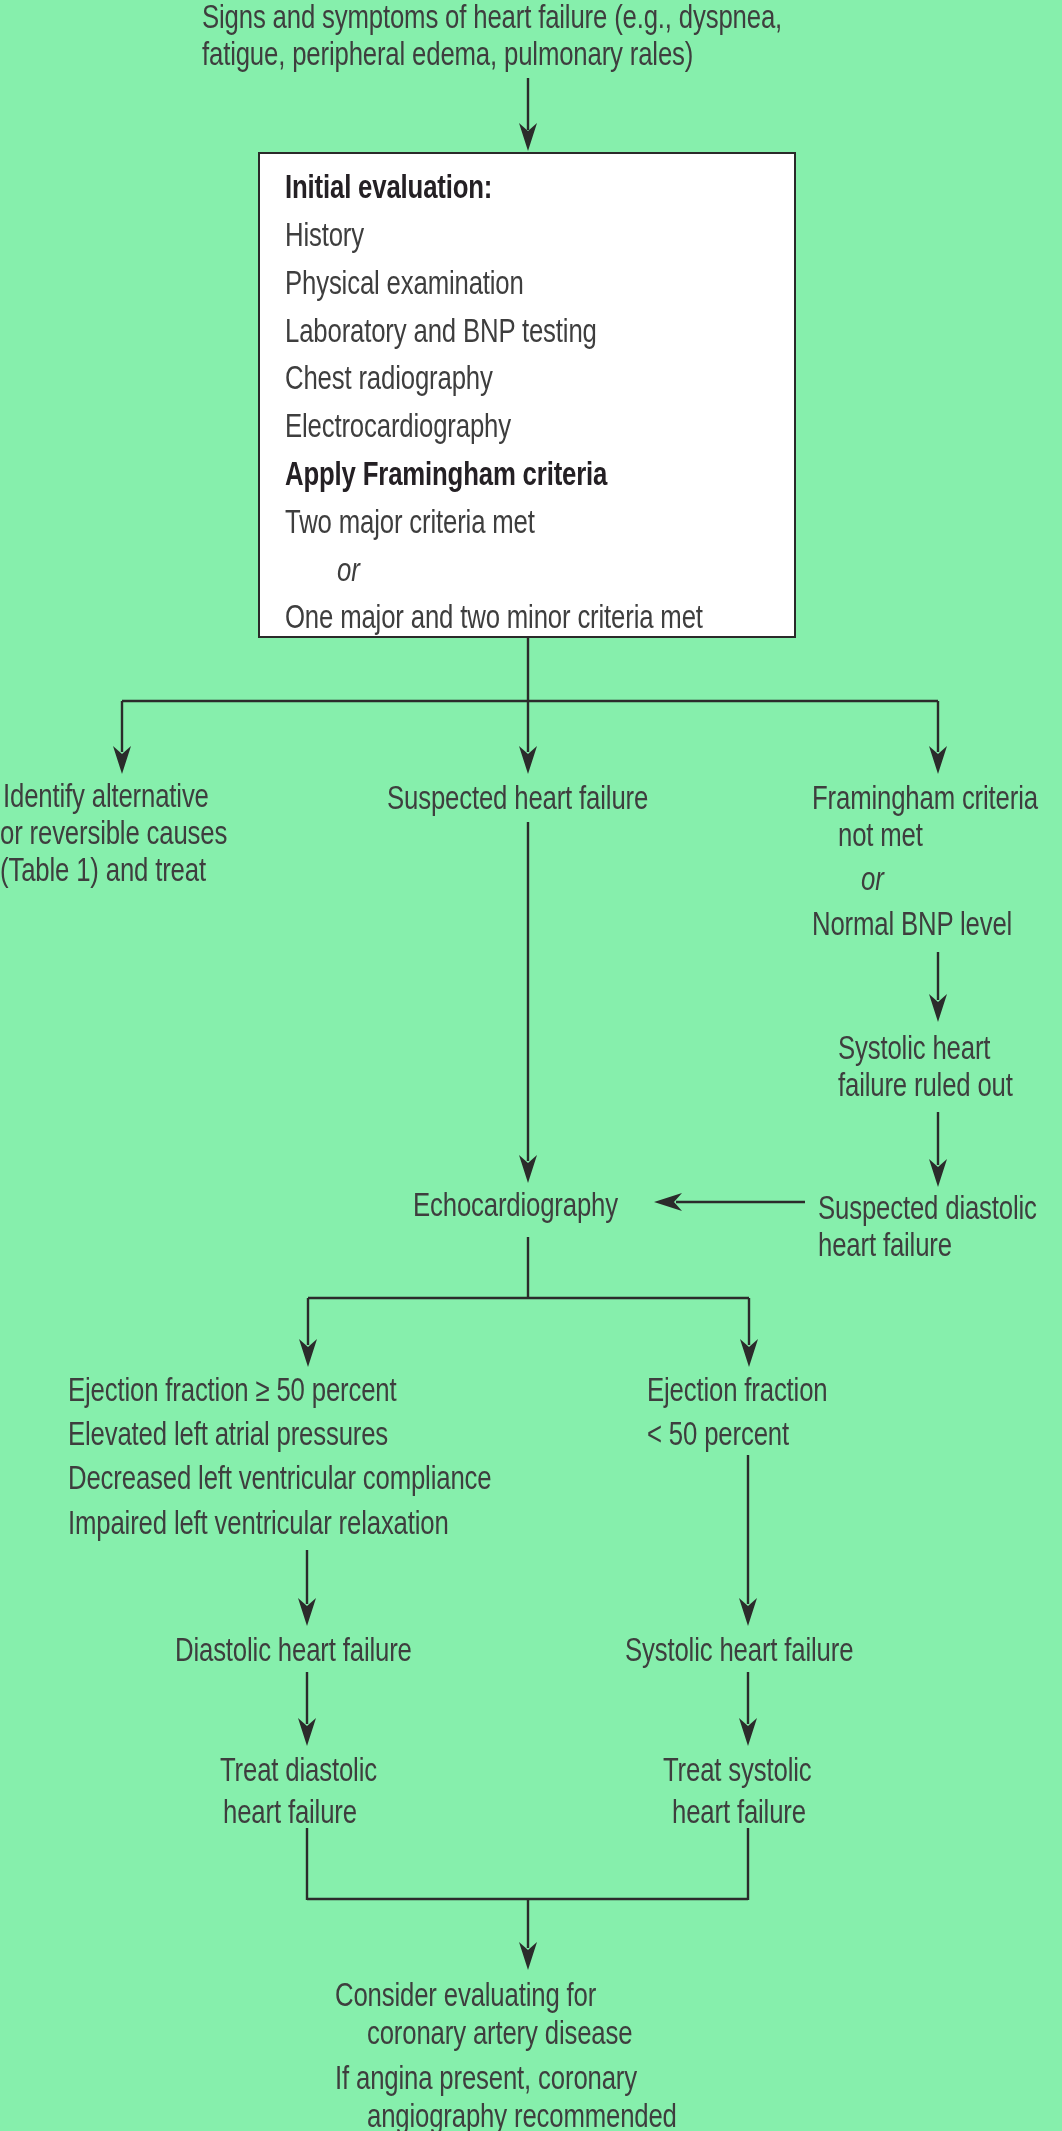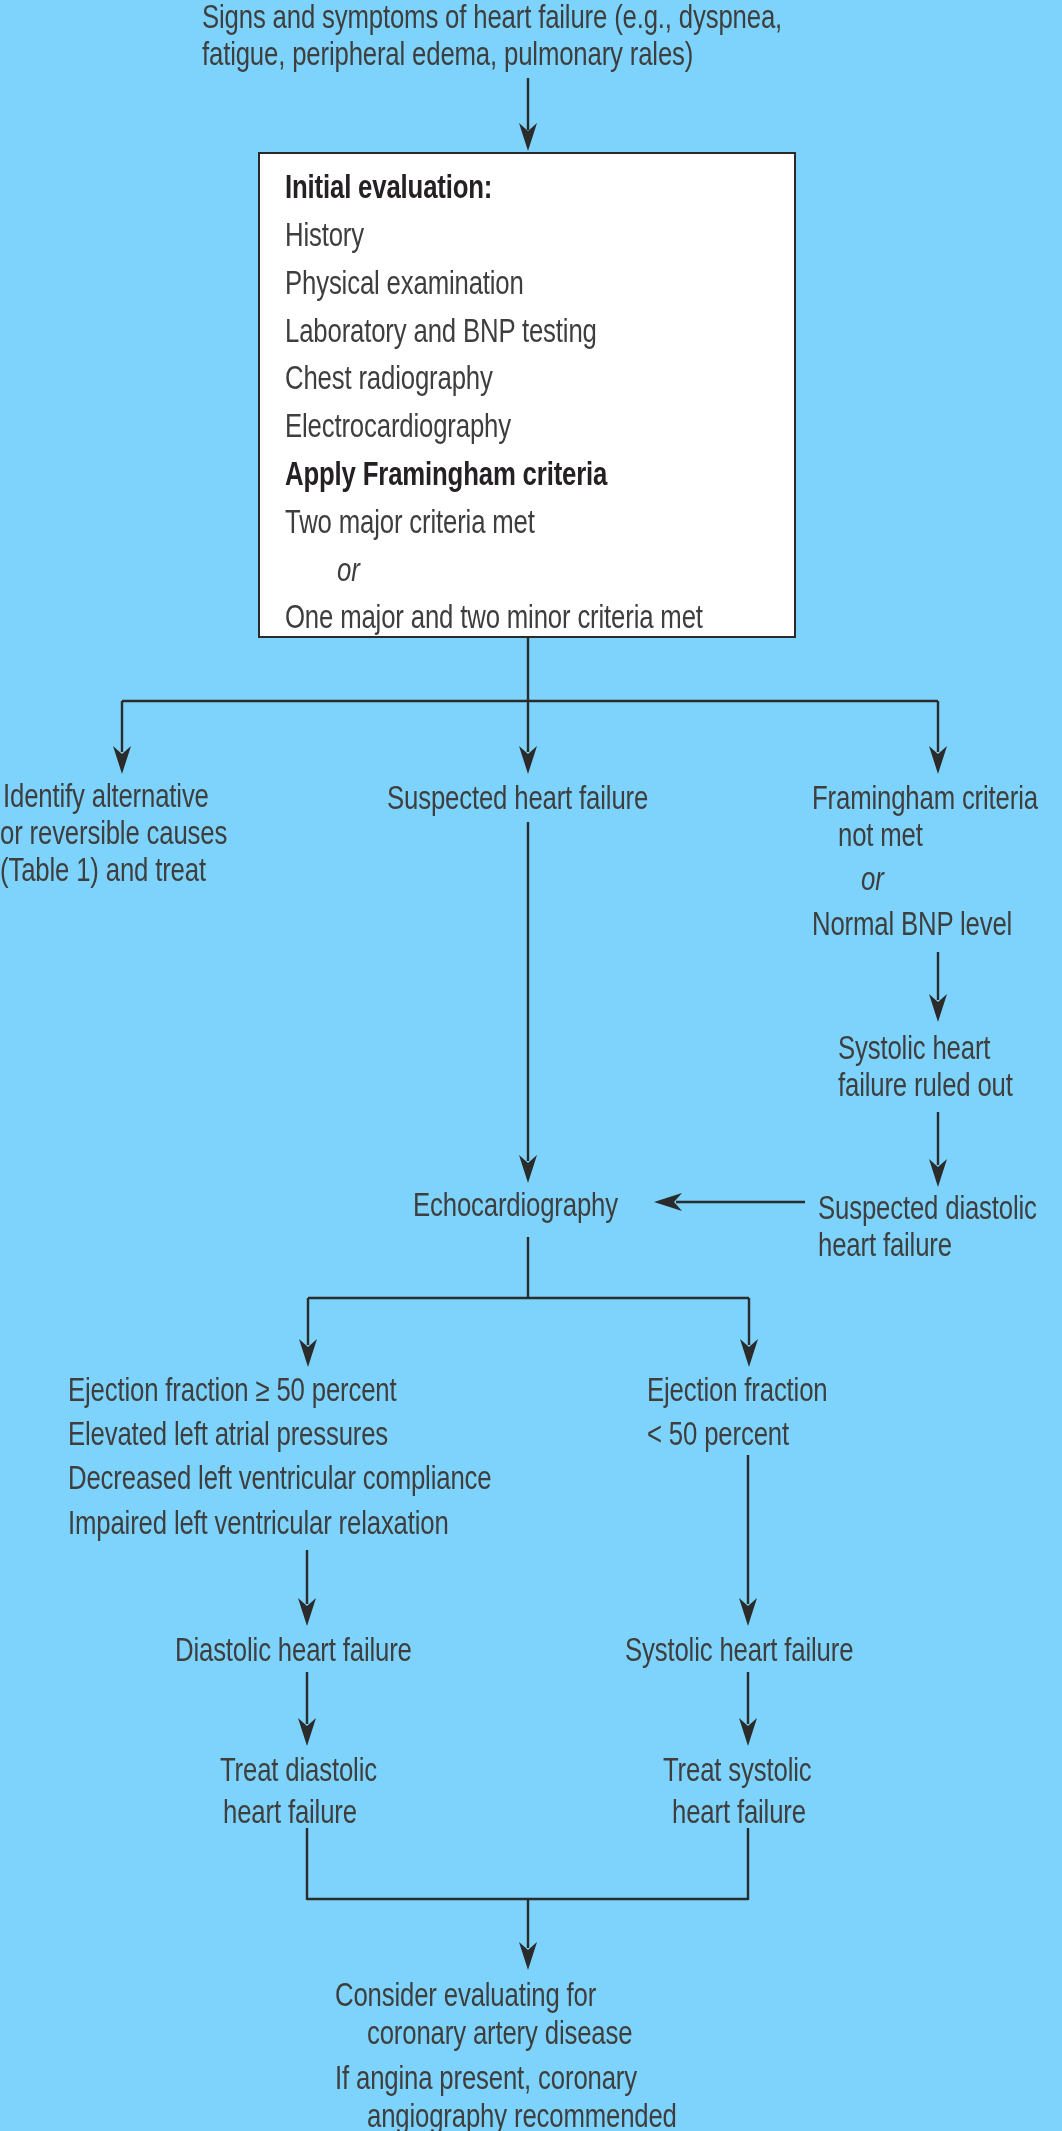--- a/index.html
+++ b/index.html
@@ -1,18 +1,18 @@
 <!DOCTYPE html>
 <html><head>
 <meta charset="utf-8">
 <title>Flowchart</title>
 <style>
   html,body{margin:0;padding:0;background:#ffffff;}
   .stage{
-    position:relative;width:1062px;height:2131px;background:#7dd3fc;
+    position:relative;width:1062px;height:2131px;background:#86efac;
     font-family:"Liberation Sans",sans-serif;overflow:hidden;
   }
   .t{
     position:absolute;white-space:nowrap;
     font-size:33px;line-height:33px;color:#3e3e3e;
     transform:scaleX(0.78);transform-origin:0 0;letter-spacing:-0.2px;
   }
   .b{font-weight:bold;color:#242024;}
   .i{font-style:italic;}
   .box{

